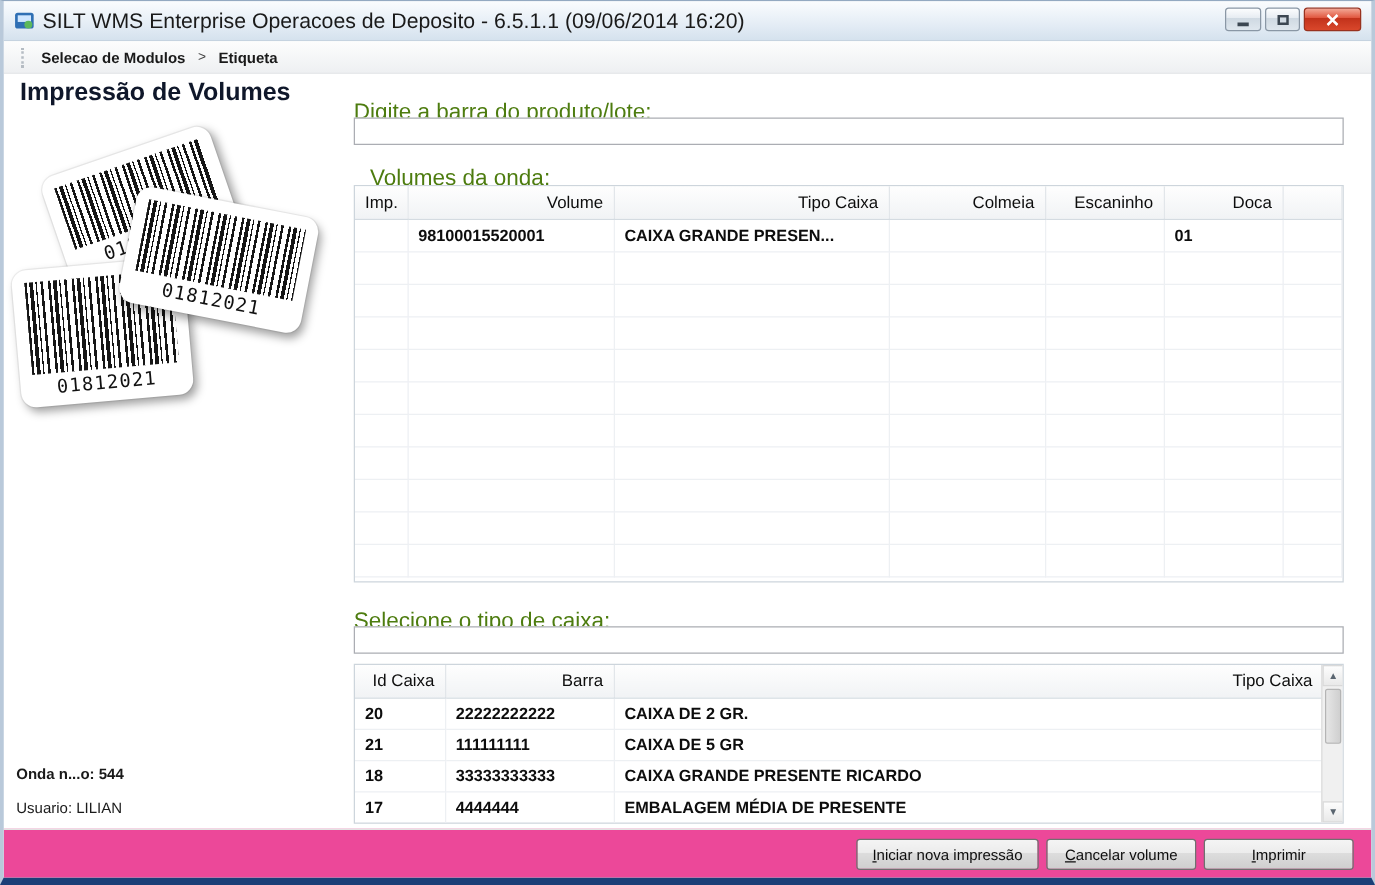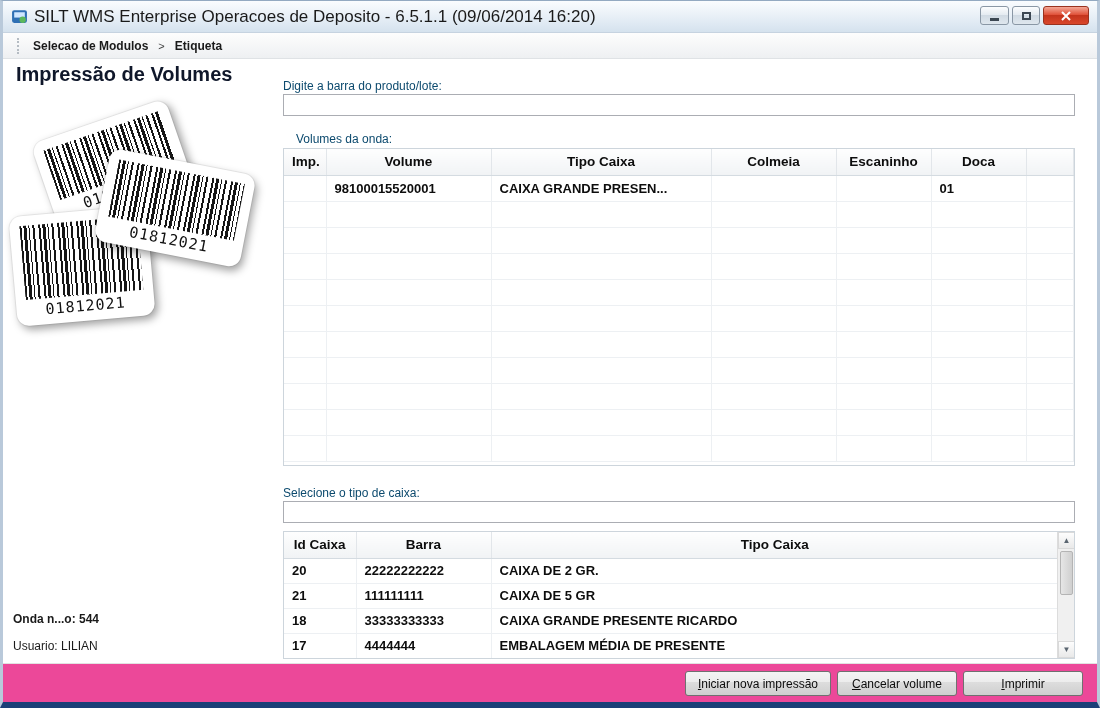--- a/index.html
+++ b/index.html
@@ -68,21 +68,21 @@
   .bc-a .stripes{ height:52px; }
   .bc-b { left:90px; top:42px; width:148px; transform:rotate(11deg); z-index:3; }
   .bc-b .stripes{ height:58px; }
   .bc-c { left:2px; top:92px; width:138px; transform:rotate(-5deg); z-index:2; }
   .bc-c .stripes{ height:74px; }
 
   .onda-label    { position:absolute; left:10px; top:611px; font-size:12px; color:#1a1a1a;font-weight:bold; }
   .usuario-label { position:absolute; left:10px; top:638px; font-size:12px; color:#1a1a1a; }
 
   
-  .field-label { position:absolute; font-size:12px; color:#0c4a6e; }
+  .field-label { position:absolute; font-size:18px; color:#4d7c0f; }
   .lbl-produto { left:280px; top:78px; }
   .lbl-volumes { left:293px; top:131px; }
   .lbl-caixa   { left:280px; top:485px; }
 
   .text-input {
     position:absolute; left:280px; width:792px; height:22px;
     border:1px solid #abadb3; background:#fff; font-size:13px; padding:0 4px;
     font-family:"Liberation Sans",sans-serif;
   }
   .inp-produto { top:93px; }
@@ -92,22 +92,22 @@
     position:absolute; left:280px; width:792px; background:#fff;
     border:1px solid #cdd5dc; overflow:hidden;
   }
   .gw-volumes { top:147px; height:318px; }
   .gw-caixa   { top:530px; height:128px; }
 
   table.grid { border-collapse:collapse; table-layout:fixed; width:100%; }
   table.grid th {
     background:linear-gradient(#fefefe,#f1f3f5);
     border-right:1px solid #e2e6ea; border-bottom:1px solid #d4dbe1;
-    font-size:13.5px; font-weight:bold; color:#0d0d0d;
-    text-align:center; padding:4px 8px; height:26px; white-space:nowrap; overflow:hidden;
+    font-size:13.5px; font-weight:normal; color:#0d0d0d;
+    text-align:right; padding:4px 8px; height:26px; white-space:nowrap; overflow:hidden;
   }
   table.grid td {
     border-right:1px solid #edf0f3; border-bottom:1px solid #edf0f3;
     font-size:13px; font-weight:bold; color:#0d0d0d;
     padding:3px 8px; height:26px; white-space:nowrap; overflow:hidden; text-overflow:ellipsis;
   }
   table.caixa-grid { width:775px; }
   table.caixa-grid td { height:25px; }
 
   

